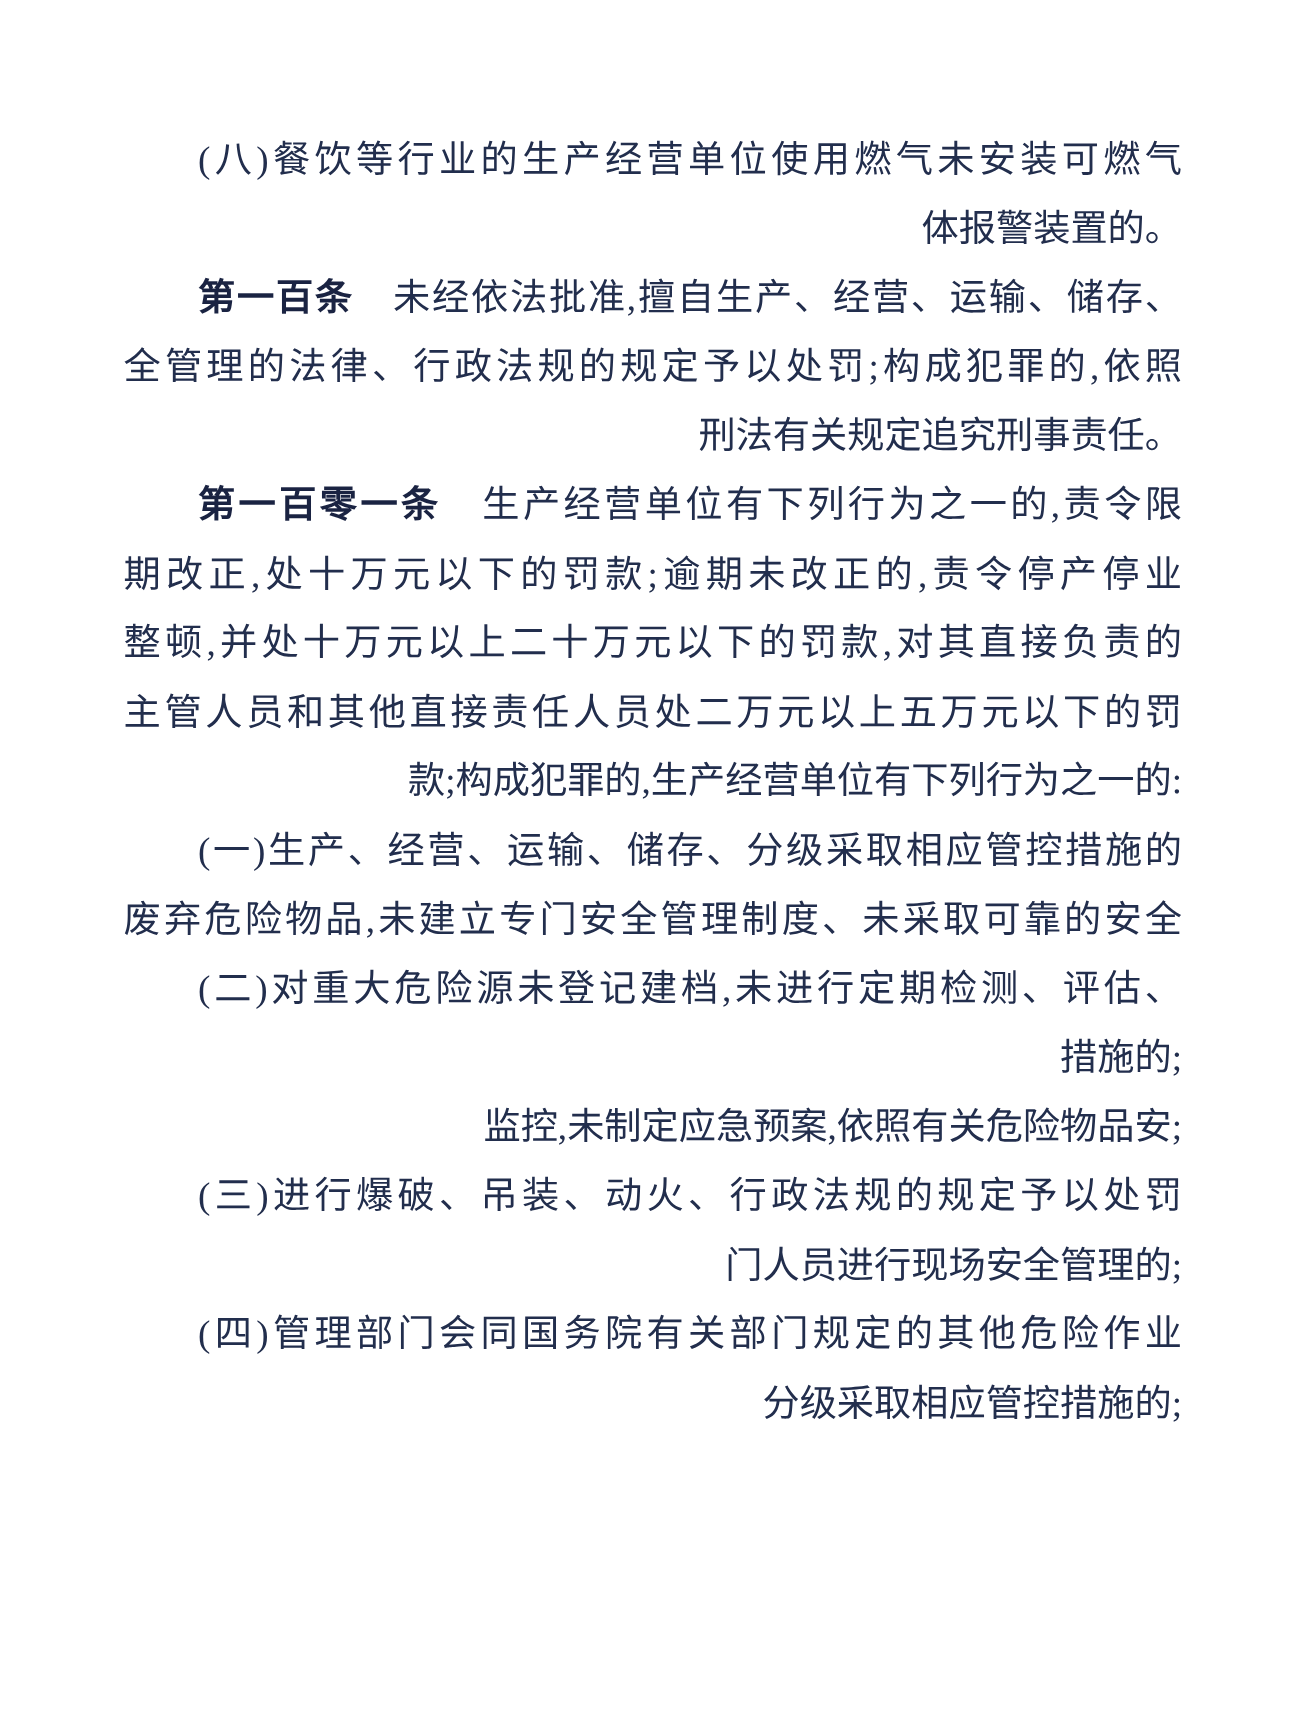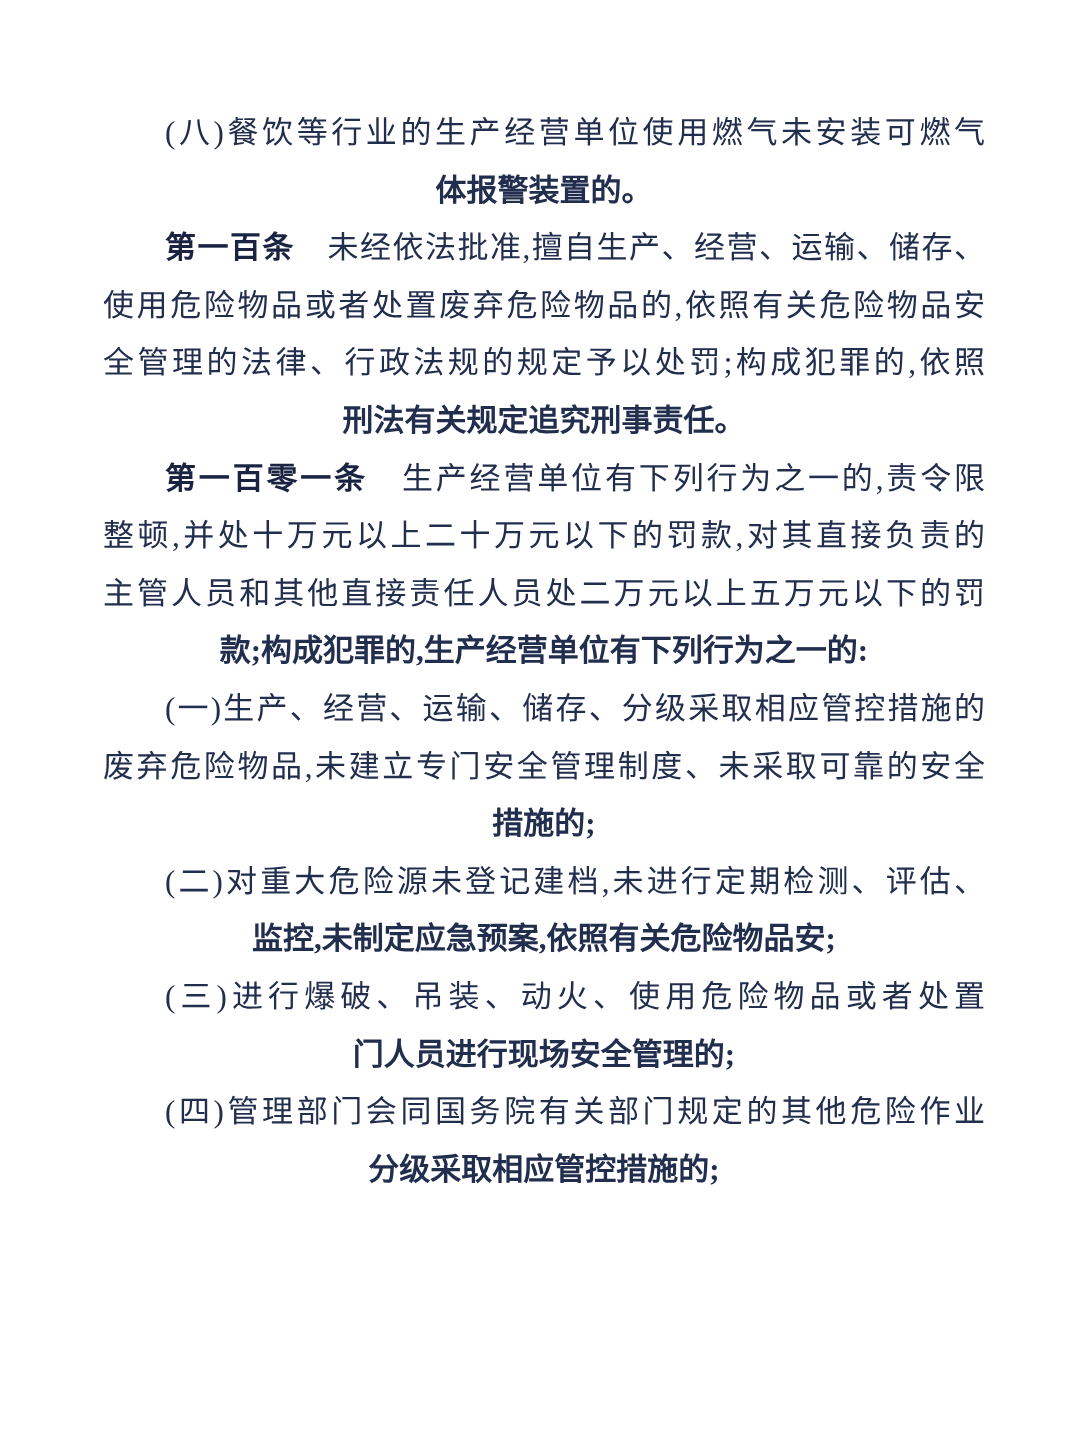--- a/index.html
+++ b/index.html
@@ -29,22 +29,21 @@
     white-space: nowrap;
     letter-spacing: 0;
   }
   .line.justify {
     white-space: normal;
     text-align: justify;
     text-align-last: justify;
     text-justify: inter-character;
   }
   .line.left {
-    text-align: center;
-    font-weight: bold;
+    text-align: right;
   }
   .line.indent {
     box-sizing: border-box;
     padding-left: 62px;
   }
   .article-no {
     font-family: "Liberation Sans", "DejaVu Sans", sans-serif;
     font-weight: 700;
     color: #1a2342;
   }
@@ -53,46 +52,46 @@
 <body>
 
 <div class="page">
 
   <div class="line indent justify"><span>(八)餐饮等行业的生产经营单位使用燃气未安装可燃气</span></div>
 
   <div class="line left"><span>体报警装置的。</span></div>
 
   <div class="line indent justify"><span class="article-no">第一百条　</span><span>未经依法批准,擅自生产、经营、运输、储存、</span></div>
 
-  <div class="line justify"><span>使用危险物品或者处置废弃危险物品的,依照有关危险物品安</span></div>
 
   <div class="line justify"><span>全管理的法律、行政法规的规定予以处罚;构成犯罪的,依照</span></div>
 
   <div class="line left"><span>刑法有关规定追究刑事责任。</span></div>
 
   <div class="line indent justify"><span class="article-no">第一百零一条　</span><span>生产经营单位有下列行为之一的,责令限</span></div>
 
+  <div class="line justify"><span>期改正,处十万元以下的罚款;逾期未改正的,责令停产停业</span></div>
 
   <div class="line justify"><span>整顿,并处十万元以上二十万元以下的罚款,对其直接负责的</span></div>
 
   <div class="line justify"><span>主管人员和其他直接责任人员处二万元以上五万元以下的罚</span></div>
 
   <div class="line left"><span>款;构成犯罪的,生产经营单位有下列行为之一的:</span></div>
 
   <div class="line indent justify"><span>(一)生产、经营、运输、储存、分级采取相应管控措施的</span></div>
 
   <div class="line justify"><span>废弃危险物品,未建立专门安全管理制度、未采取可靠的安全</span></div>
 
+  <div class="line indent justify"><span>(二)对重大危险源未登记建档,未进行定期检测、评估、</span></div>
+
   <div class="line left"><span>措施的;</span></div>
-
-  <div class="line indent justify"><span>(二)对重大危险源未登记建档,未进行定期检测、评估、</span></div>
 
   <div class="line left"><span>监控,未制定应急预案,依照有关危险物品安;</span></div>
 
-  <div class="line indent justify"><span>(三)进行爆破、吊装、动火、使用危险物品或者处置</span></div>
+  <div class="line indent justify"><span>(三)进行爆破、吊装、动火、行政法规的规定予以处罚</span></div>
 
 
   <div class="line left"><span>门人员进行现场安全管理的;</span></div>
 
   <div class="line indent justify"><span>(四)管理部门会同国务院有关部门规定的其他危险作业</span></div>
 
   <div class="line left"><span>分级采取相应管控措施的;</span></div>
 
 </div>
 

